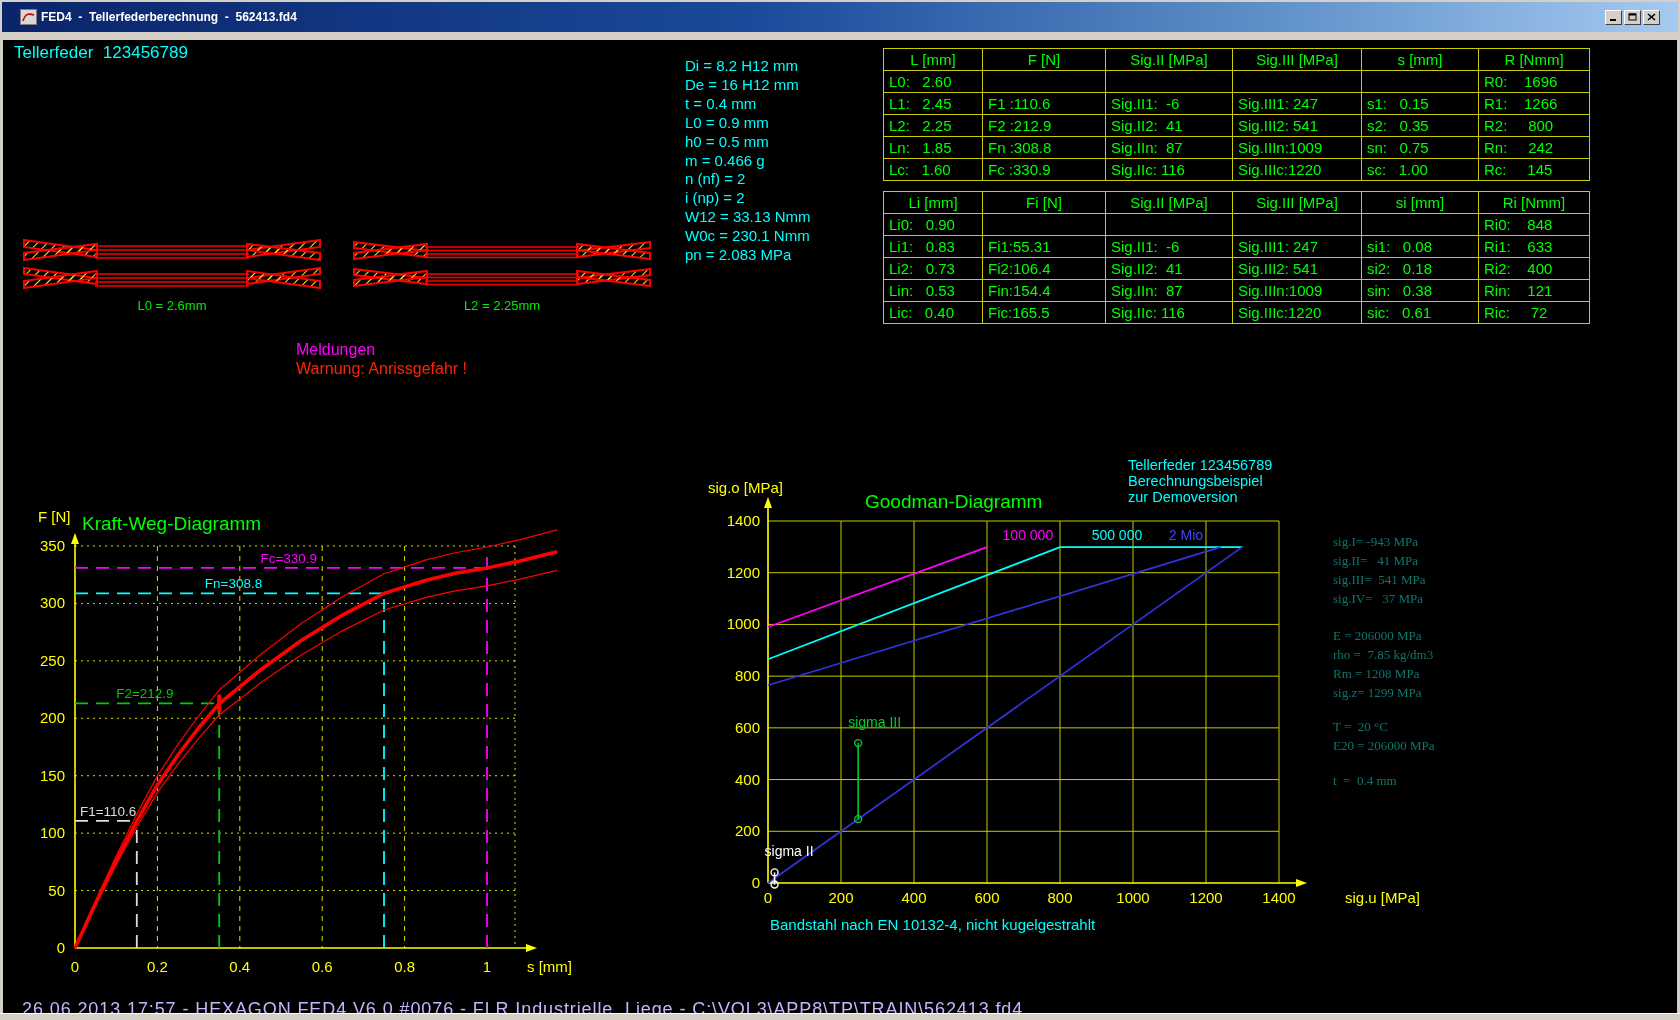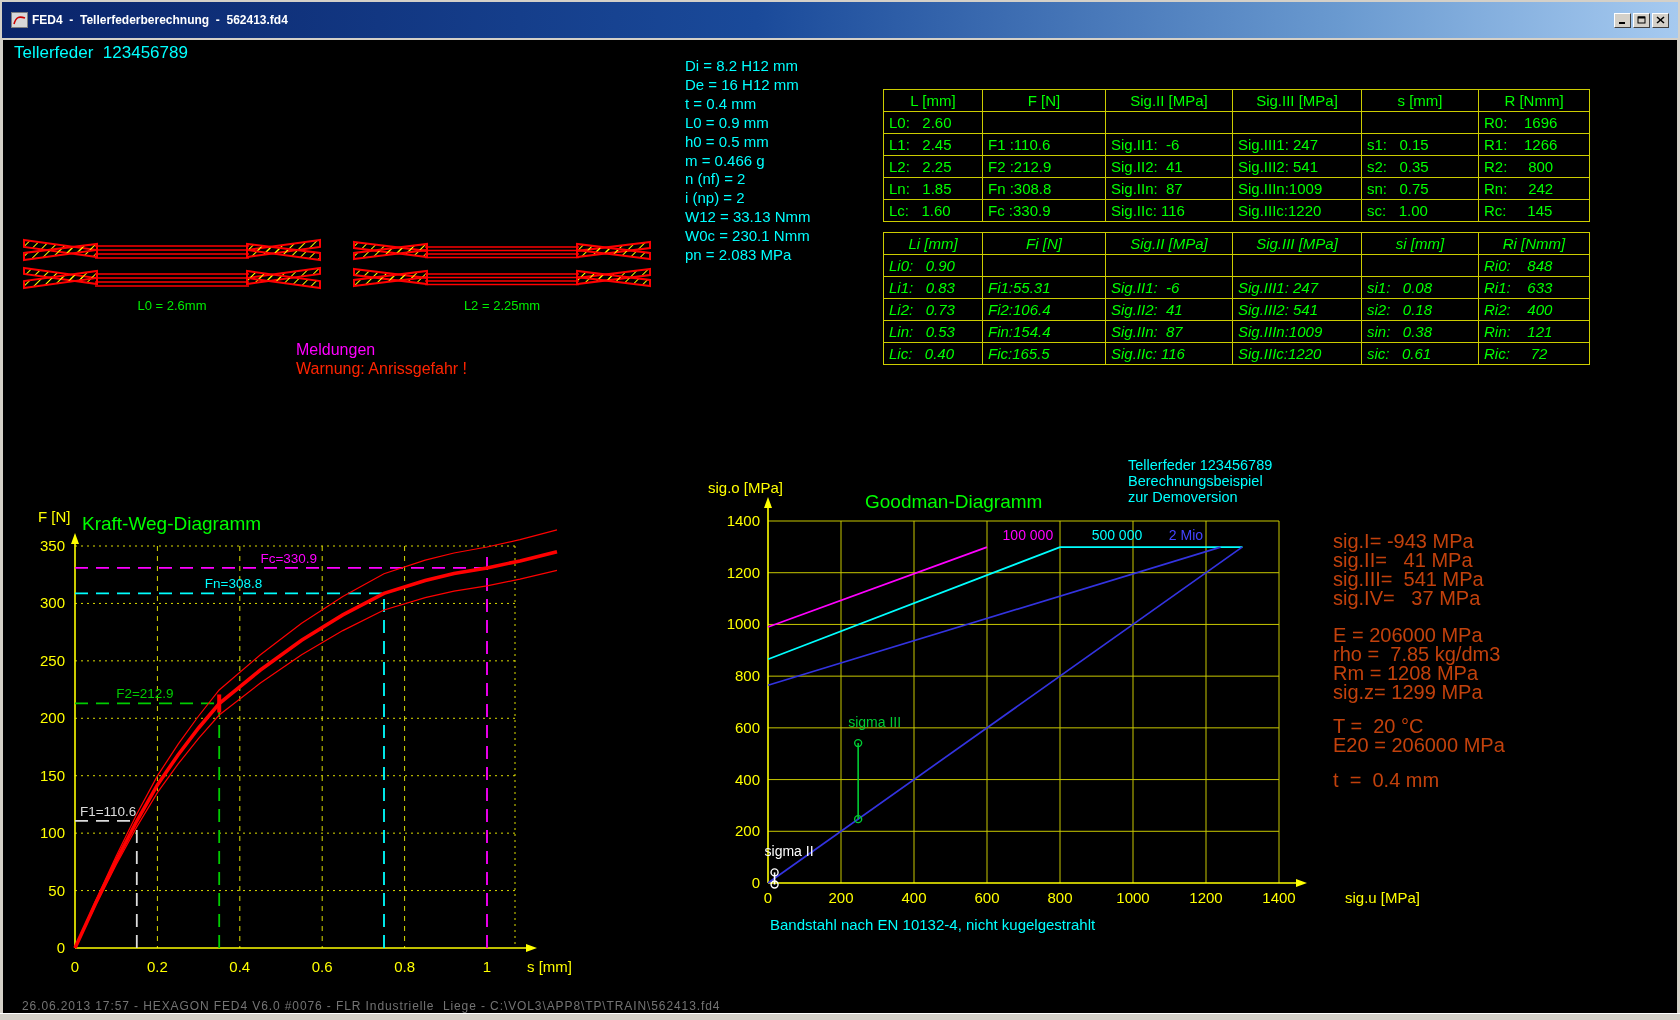--- a/index.html
+++ b/index.html
@@ -1,57 +1,57 @@
 <!DOCTYPE html>
 <html><head>
 <meta charset="utf-8">
 <style>
   html,body{margin:0;padding:0;background:#000;}
   .window{position:relative;width:1680px;height:1020px;background:#d4d0c8;overflow:hidden;
           font-family:"Liberation Sans",sans-serif;}
-  .titlebar{position:absolute;left:2px;top:2px;right:2px;height:36px;
+  .titlebar{position:absolute;left:2px;top:2px;right:2px;height:30px;
     background:linear-gradient(90deg,#0a246a 0%,#1a4a9a 45%,#6a9ad0 80%,#a6caf0 100%);
-    display:flex;align-items:center;padding:0 9px;}
+    display:flex;align-items:center;padding:0 18px;}
   .app-icon{width:15px;height:14px;background:#d8d8d8;border:1px solid #808080;margin-right:4px;
     display:flex;align-items:center;justify-content:center;}
   .title-text{color:#fff;font-weight:bold;font-size:12px;white-space:pre;flex:1;}
   .win-buttons{display:flex;gap:2px;}
   .winbtn{width:17px;height:15px;background:#d4d0c8;border:1px solid;padding:0;
     border-color:#fff #404040 #404040 #fff;display:flex;align-items:center;justify-content:center;cursor:default;}
   .menubar{position:absolute;left:2px;top:22px;right:2px;height:18px;background:#d4d0c8;
     display:flex;align-items:center;padding-left:4px;}
   .menu-item{font-size:13px;color:#000;padding:0 7px;white-space:pre;}
   .client{position:absolute;left:3px;right:3px;top:40px;bottom:6px;background:#000;overflow:hidden;}
   .bottomedge{position:absolute;left:0;right:0;bottom:0;height:6px;background:#d4d0c8;border-top:1px solid #fff;}
   .hdr{position:absolute;left:11px;top:3px;color:#00ffff;font-size:17px;white-space:pre;}
   .params{position:absolute;left:682px;top:17px;color:#00ffff;font-size:15px;line-height:18.9px;white-space:pre;}
-  .datatable{position:absolute;border-collapse:collapse;table-layout:fixed;margin-top:41px;}
+  .datatable{position:absolute;border-collapse:collapse;table-layout:fixed;}
   .t1{left:880px;top:8px;}
   .t2{left:880px;top:151px;}
   .datatable th,.datatable td{border:1px solid #cccc00;color:#00ff00;font-family:"Liberation Sans",sans-serif;
     font-size:15px;font-weight:normal;white-space:pre;padding:0 5px;height:21px;overflow:hidden;text-align:left;}
   .datatable th{text-align:center;}
   .datatable th:nth-child(1){width:88px;}
   .datatable th:nth-child(2){width:112px;}
   .datatable th:nth-child(3){width:116px;}
   .datatable th:nth-child(4){width:118px;}
   .datatable th:nth-child(5){width:106px;}
   .datatable th:nth-child(6){width:100px;}
   .spring{position:absolute;width:300px;}
   .s1{left:19px;top:198px;}
   .s2{left:349px;top:198px;}
   .spring-label{color:#00ee00;font-size:13px;text-align:center;margin-top:4px;white-space:pre;}
   .meld{position:absolute;left:293px;top:301px;color:#ff00ff;font-size:16px;}
   .warn{position:absolute;left:293px;top:320px;color:#ff2400;font-size:16px;}
   .chart{position:absolute;}
   #kw{left:17px;top:420px;}
   #gm{left:697px;top:390px;}
-  .ginfo{position:absolute;left:1330px;color:#c2410c;font-size:20px;line-height:19px;white-space:pre;}
+  .ginfo{position:absolute;left:1330px;color:#0f766e;font-size:13px;line-height:19px;white-space:pre;font-family:Liberation Serif, serif;}
   .ig1{top:492px;} .ig2{top:586px;} .ig3{top:677px;} .ig4{top:731px;}
-  .status{position:absolute;left:19px;top:959px;color:#737373;font-size:12px;letter-spacing:0.9px;white-space:pre;}
+  .status{position:absolute;left:19px;top:959px;color:#c4b5fd;font-size:18px;letter-spacing:0.9px;white-space:pre;}
   
   .axlbl{fill:#ffff00;font-size:15px;}
   .ctitle{fill:#00ff00;font-size:19px;}
   .ytick{fill:#ffff00;font-size:15px;text-anchor:end;}
   .xtick{fill:#ffff00;font-size:15px;text-anchor:middle;}
   .axis{stroke:#ffff00;stroke-width:1.6;}
   .gdot{stroke:#dcdc00;stroke-width:1;stroke-dasharray:2,4;}
   .gdash{stroke:#dcdc00;stroke-width:1;stroke-dasharray:5,5;}
   .ggrid{stroke:#c8c800;stroke-width:1;}
   .mline{stroke-width:1.8;fill:none;stroke-dasharray:13,8;}
@@ -212,21 +212,21 @@
               <td>Fc :330.9</td>
               <td>Sig.IIc: 116</td>
               <td>Sig.IIIc:1220</td>
               <td>sc:   1.00</td>
               <td>Rc:     145</td>
             </tr>
           </tbody>
         </table>
       </div>
     <div id="twrap2" class="datatable t2">
-        <table class="datatable-inner" style="border-collapse: collapse; table-layout: fixed; font-style: italic;">
+        <table class="datatable-inner" style="border-collapse: collapse; table-layout: fixed;">
           <tbody>
             <tr>
               <th>Li [mm]</th>
               <th>Fi [N]</th>
               <th>Sig.II [MPa]</th>
               <th>Sig.III [MPa]</th>
               <th>si [mm]</th>
               <th>Ri [Nmm]</th>
             </tr>
             <tr>

